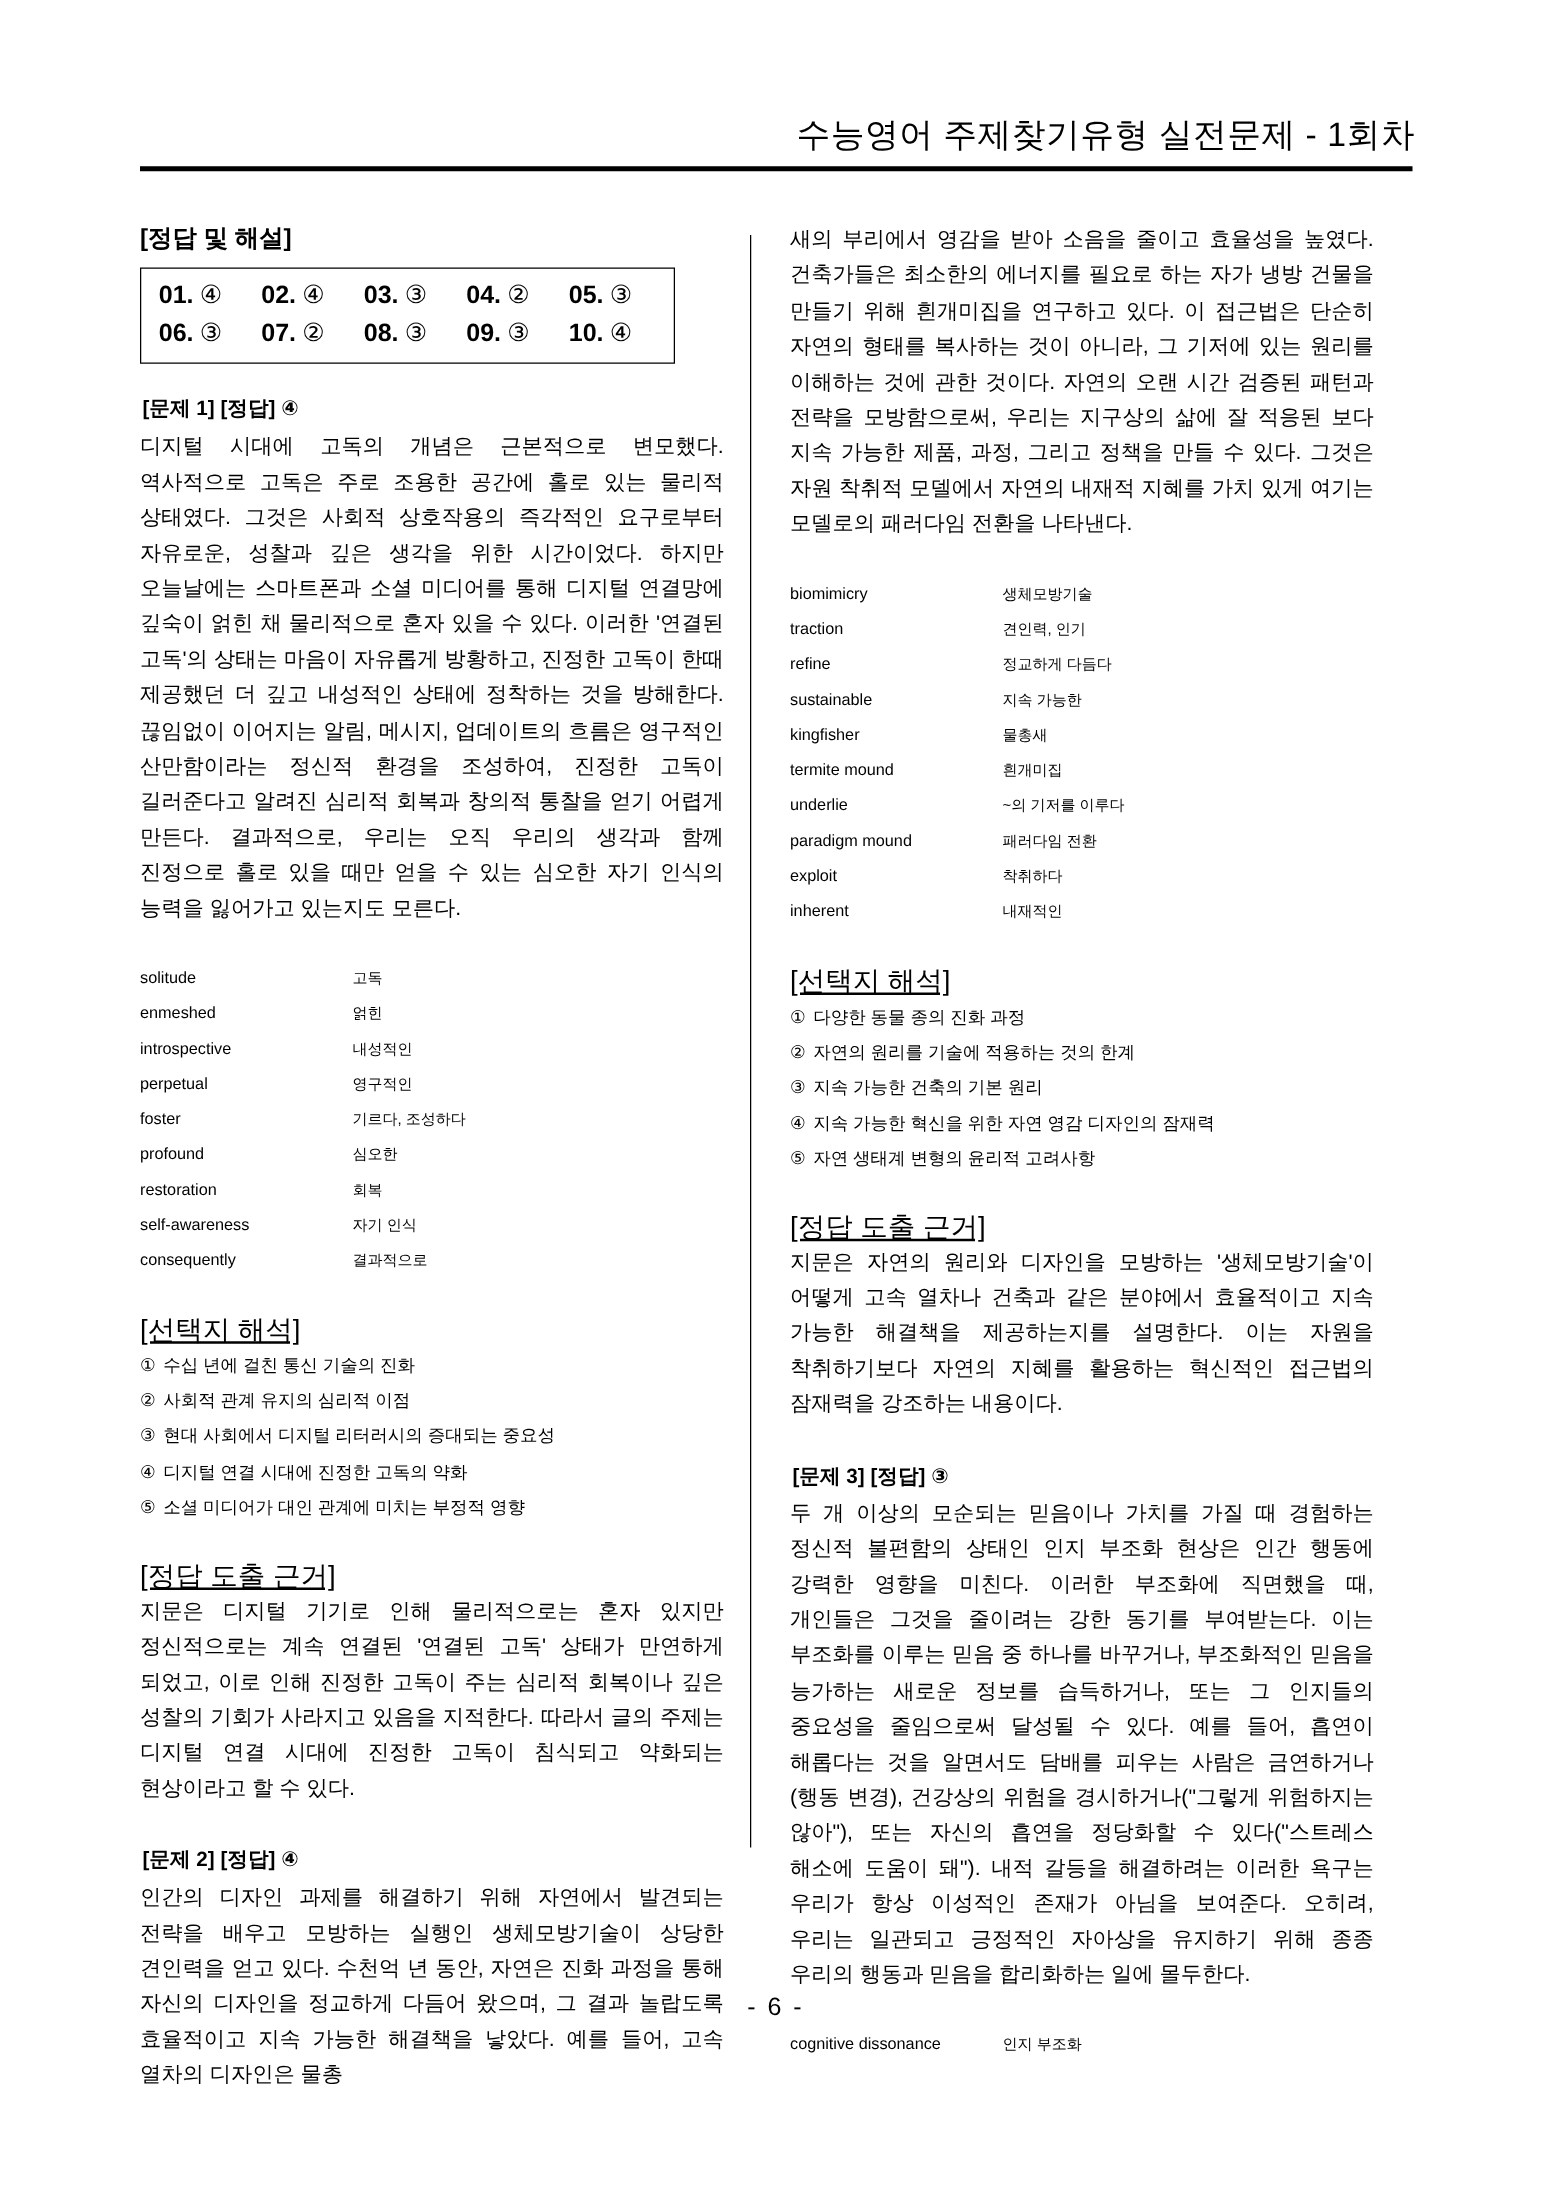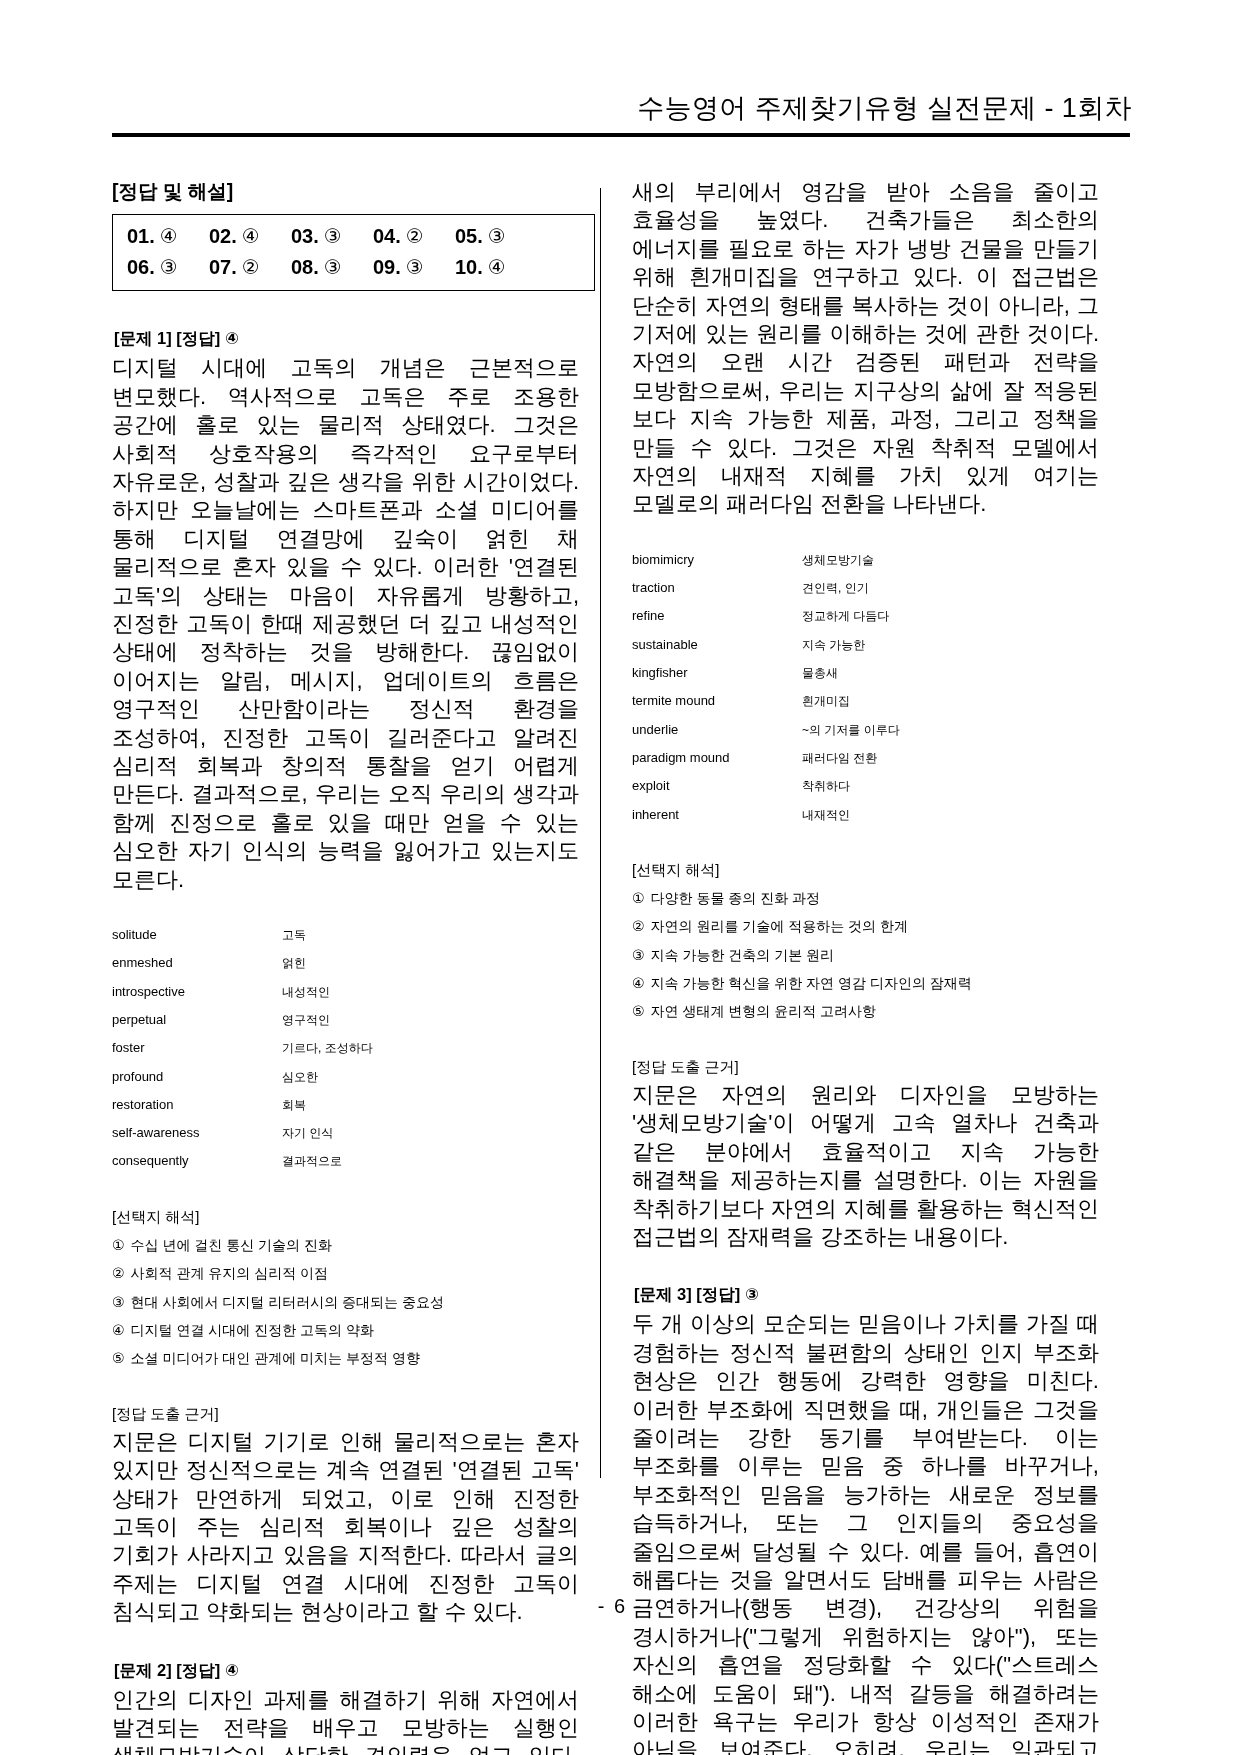--- a/index.html
+++ b/index.html
@@ -78,53 +78,54 @@
   }
   .sub-head {
     font-family: "Liberation Sans", "DejaVu Sans", sans-serif;
     font-weight: bold;
     font-size: 16.5px;
     line-height: 28px;
     margin: 2px;
   }
   .plain-head {
     font-family: "Liberation Sans", "DejaVu Sans", sans-serif;
-    font-size: 15px;
+    font-size: 22px;
     line-height: 28px;
     margin: 0;
+    text-decoration: underline;
   }
 
   
   .answer-box {
     border: 1.6px solid #000;
     box-sizing: border-box;
-    width: 483px;
+    width: 428px;
     padding: 6px 0 7px 0;
-    margin: 6px 0 33px 0;
+    margin: 6px 0 22px 0;
   }
   .answer-row {
     display: flex;
     justify-content: flex-start;
     font-family: "Liberation Sans", "DejaVu Sans", sans-serif;
     font-weight: bold;
     font-size: 20px;
     line-height: 31px;
     padding-left: 14px;
   }
   .answer-cell {
     width: 82px;
     white-space: nowrap;
   }
   .answer-cell .num { letter-spacing: 0px; }
   .answer-cell .circ { margin-left: 5px; font-weight: 400; }
 
   
   .para {
     font-family: "Liberation Sans", "DejaVu Sans", sans-serif;
-    font-size: 22px;
+    font-size: 17px;
     line-height: 28.4px;
     margin: 0;
     text-align: justify;
     text-justify: inter-word;
     word-break: keep-all;
   }
   .gap-md { height: 27px; }
 
   
   .vocab {

